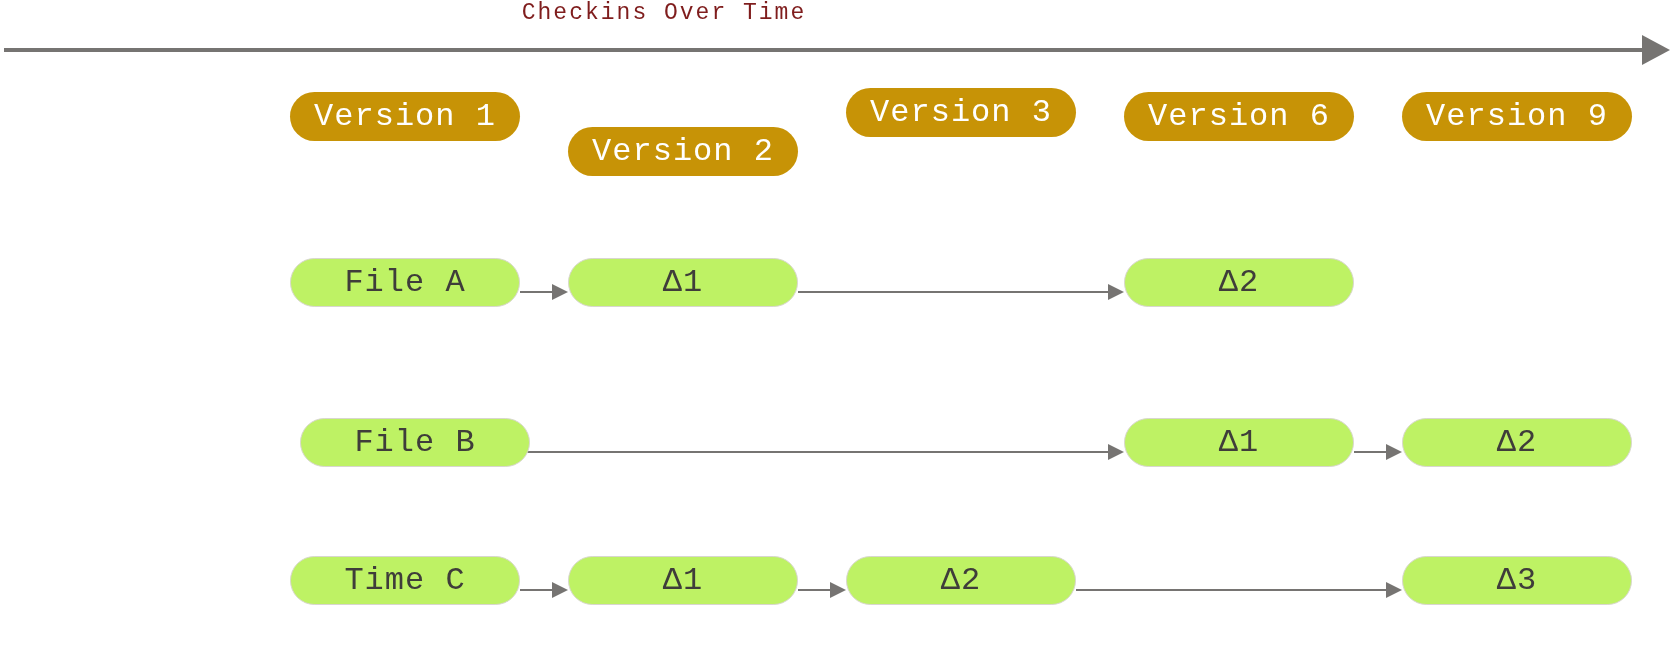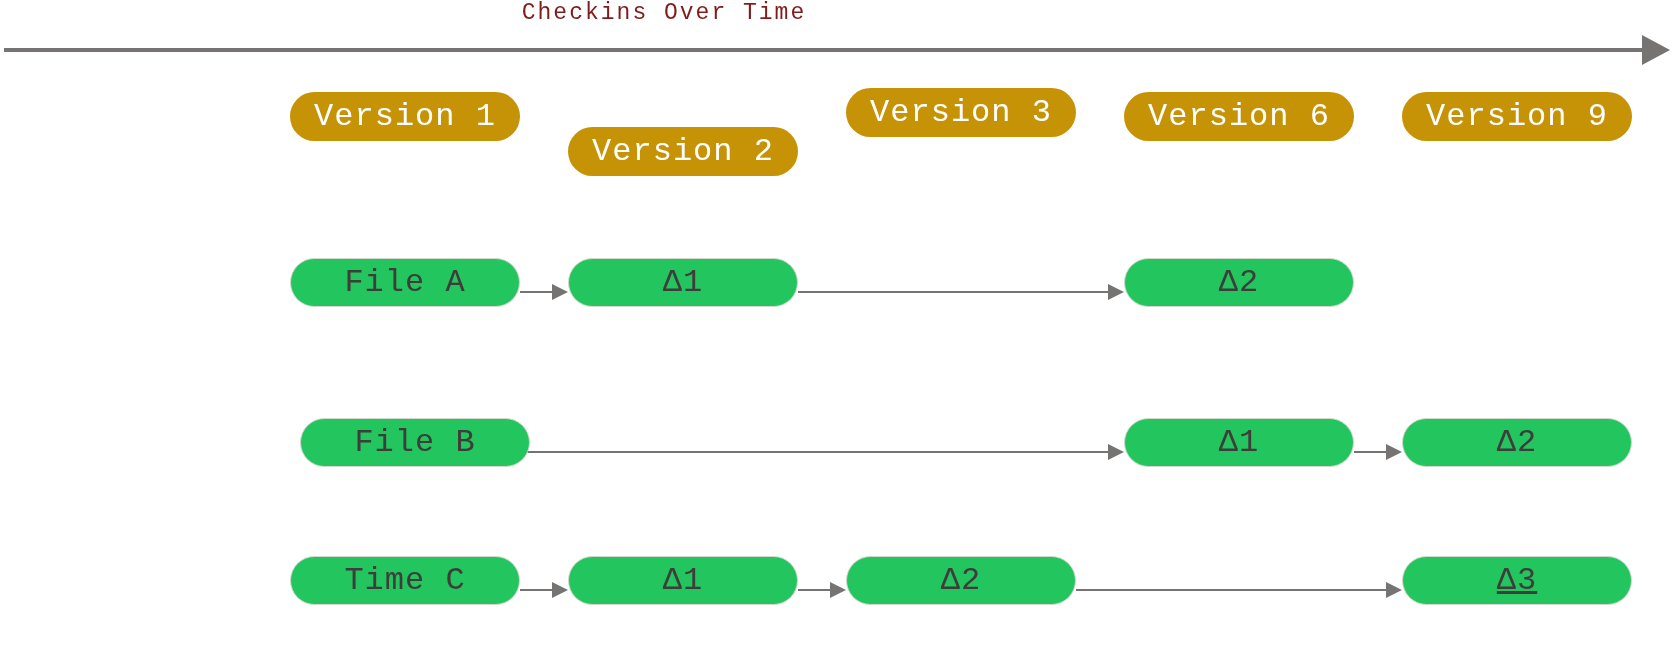--- a/index.html
+++ b/index.html
@@ -60,21 +60,21 @@
     align-items: center;
     justify-content: center;
     box-sizing: border-box;
   }
   .version {
     background: #c79306;
     color: #fff;
     letter-spacing: 1px;
   }
   .file {
-    background: #22c55e;
+    background: #bef264;
     color: #3f3d3a;
     border: 1px solid #d8d6ce;
     letter-spacing: 1px;
   }
   
   .conn {
     position: absolute;
     height: 2px;
     background: #767472;
   }
@@ -119,16 +119,16 @@
       <div class="conn" style="left: 1354px; width: 46px; top: 451px;"></div>
       <div class="pill file" style="left: 300px; top: 418px;">File B</div>
       <div class="pill file" style="left: 1124px; top: 418px;">Δ1</div>
       <div class="pill file" style="left: 1402px; top: 418px;">Δ2</div>
       <div class="conn" style="left: 520px; width: 46px; top: 589px;"></div>
       <div class="conn" style="left: 798px; width: 46px; top: 589px;"></div>
       <div class="conn" style="left: 1076px; width: 324px; top: 589px;"></div>
       <div class="pill file" style="left: 290px; top: 556px;">Time C</div>
       <div class="pill file" style="left: 568px; top: 556px;">Δ1</div>
       <div class="pill file" style="left: 846px; top: 556px;">Δ2</div>
-      <div class="pill file" style="left: 1402px; top: 556px; text-decoration: underline;">Δ3</div>
+      <div class="pill file" style="left: 1402px; top: 556px;">Δ3</div>
     </div>
 
 </div>
 
 </body></html>

